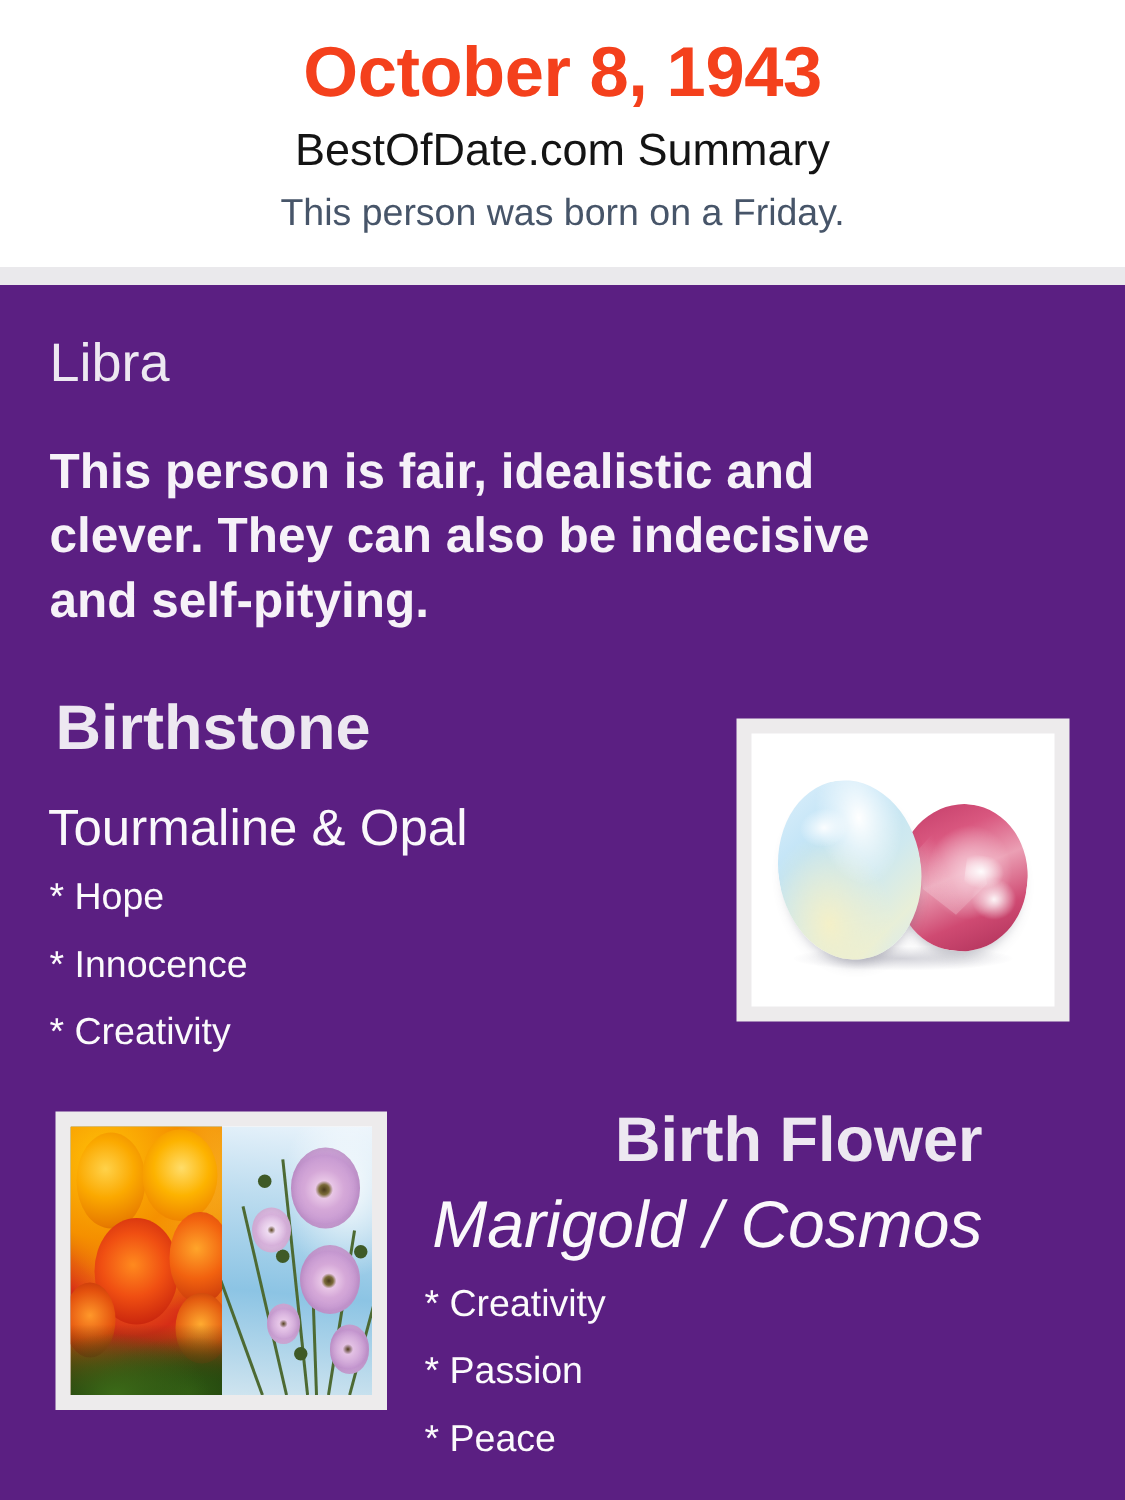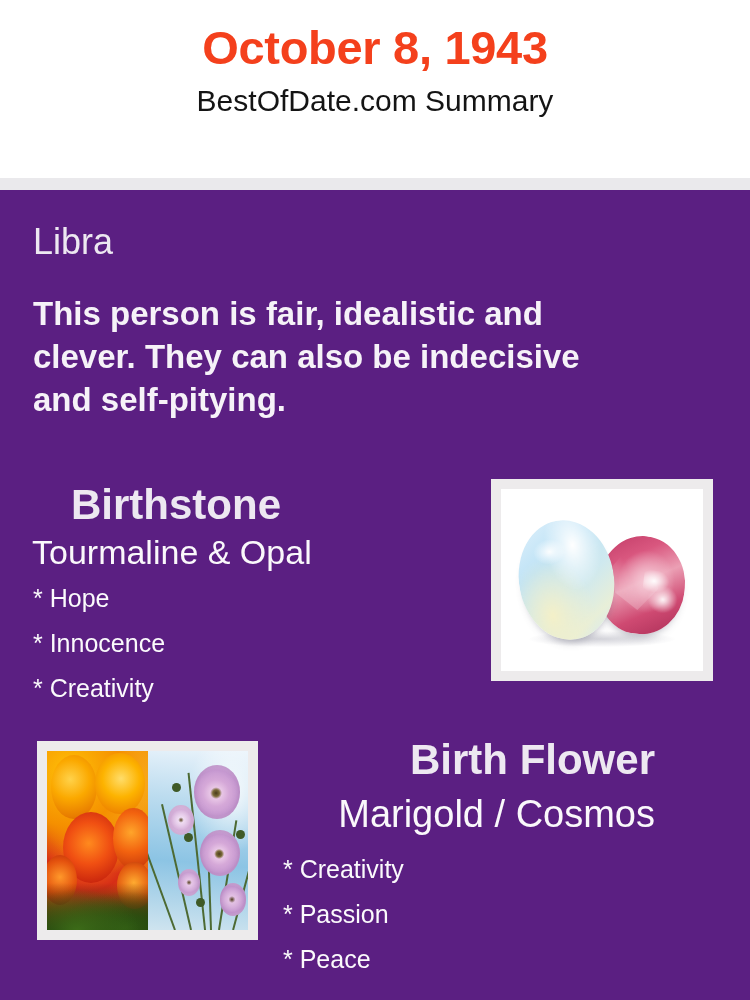--- a/index.html
+++ b/index.html
@@ -91,26 +91,25 @@
     width: 570px;
     font-size: 33px;
     font-weight: bold;
     line-height: 1.31;
     color: #F6F2F8;
   }
 
   
   #birthstone-heading {
     position: absolute;
-    left: 37px; top: 484px;
+    left: 37px; top: 464px;
     font-size: 42px;
     font-weight: bold;
     line-height: 1;
     color: #EDE8F1;
-    margin-left: 34px;
   }
   #birthstone-name {
     position: absolute;
     left: 32px; top: 535px;
     font-size: 34px;
     font-weight: normal;
     line-height: 1;
     color: #FAF8FB;
     text-align: center;
   }
@@ -140,26 +139,27 @@
     font-weight: bold;
     line-height: 1;
     color: #EDE8F1;
     text-align: right;
     white-space: nowrap;
     margin-left: 28px;
   }
   #flower-name {
     position: absolute;
     right: 95px; top: 795px;
-    font-size: 38px;
+    font-size: 44px;
     font-weight: normal;
     line-height: 1;
     color: #FAF8FB;
     text-align: left;
     white-space: nowrap;
+    font-style: italic;
   }
 
   
   .photo-frame {
     position: absolute;
     background: #EDEBEC;
     box-sizing: border-box;
     padding: 10px;
   }
   #gem-frame {
@@ -334,20 +334,21 @@
   .bud5 { left: 48%; top: 82%; }
 </style>
 </head>
 <body>
 
 <div id="card">
 
   <div id="header">
     <div id="date-title">October 8, 1943</div>
     <div id="site-summary">BestOfDate.com Summary</div>
+    <div id="weekday-note">This person was born on a Friday.</div>
   </div>
   <div id="header-rule"></div>
 
   <div id="body-panel"></div>
 
   <div id="zodiac-name">Libra</div>
   <div id="zodiac-desc">This person is fair, idealistic and clever. They can also be indecisive and self-pitying.</div>
 
   <div id="birthstone-heading">Birthstone</div>
   <div id="birthstone-name">Tourmaline &amp; Opal</div>

